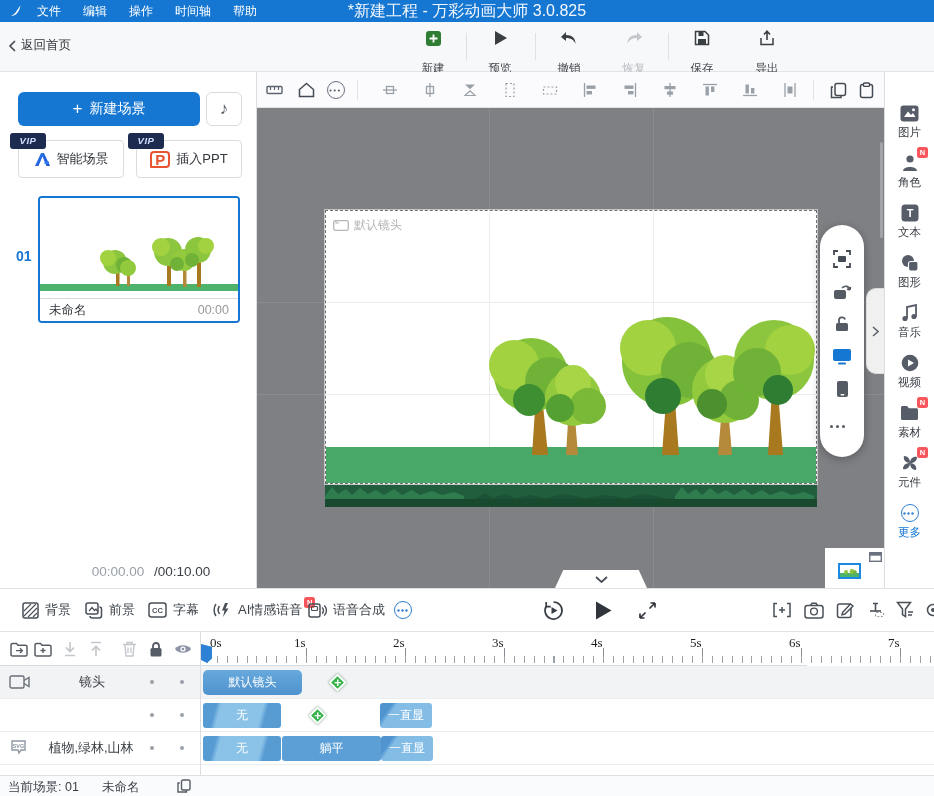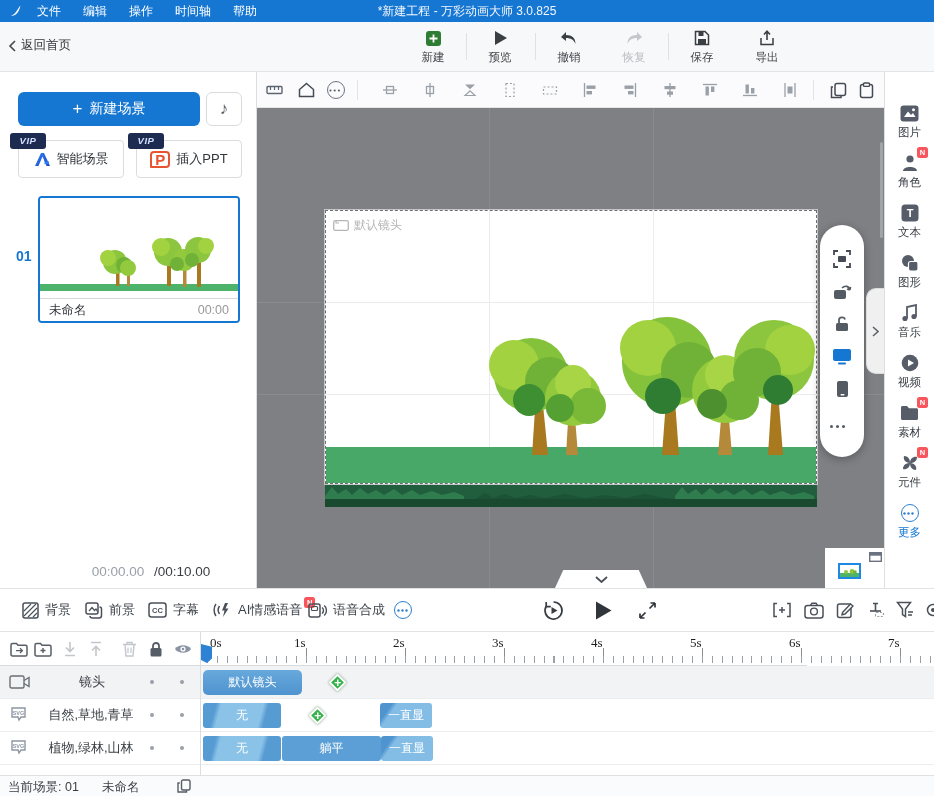--- a/index.html
+++ b/index.html
@@ -7,29 +7,29 @@
   body { font-family:"Liberation Sans","DejaVu Sans",sans-serif; }
   .app { position:relative; width:934px; height:796px; background:#1d4ed8; overflow:hidden;
          font-family:"Liberation Sans","DejaVu Sans",sans-serif; }
   .abs { position:absolute; }
   svg { display:block; }
   
   .menubar { position:absolute; left:0; top:0; width:934px; height:22px; background:#1677d2;
              display:flex; align-items:center; color:#fff; font-size:12px; }
   .menu-item { padding:0 11px; height:22px; line-height:22px; cursor:default; }
   .mb-title { position:absolute; left:50%; transform:translateX(-50%); top:0; line-height:22px;
-              color:#f2f7ff; font-size:12px; white-space:nowrap; }
+              color:#f2f7ff; font-size:16px; white-space:nowrap; }
   
   .toolbar2 { position:absolute; left:0; top:22px; width:934px; height:50px; background:#f7f8f9;
               border-bottom:1px solid #e3e4e6; }
   .back { position:absolute; left:8px; top:15px; display:flex; align-items:center; gap:4px;
           font-size:12.5px; color:#33373c; cursor:default; }
   .tb-action { position:absolute; top:5px; width:46px; text-align:center; font-size:11.5px; color:#40454b; }
   .tb-action .ic { height:22px; display:flex; align-items:center; justify-content:center; }
-  .tb-action .lb { display:block; margin-top:1px; }
+  .tb-action .lb { display:block; margin-top:12px; }
   .tb-action.disabled { color:#b9bdc2; }
   .tb-div { position:absolute; top:11px; width:1px; height:27px; background:#e0e1e3; }
   
   .leftpanel { position:absolute; left:0; top:72px; width:257px; height:516px; background:#fff;
                border-right:1px solid #dcdee0; }
   .btn-primary { position:absolute; left:18px; top:20px; width:182px; height:34px; background:#1677d2;
                  border-radius:6px; color:#fff; font-size:14px; display:flex; align-items:center;
                  justify-content:center; gap:7px; cursor:default; }
   .btn-music { position:absolute; left:206px; top:20px; width:36px; height:34px; background:#fff;
                border:1px solid #d9dbdd; border-radius:6px; display:flex; align-items:center;
@@ -761,29 +761,20 @@
               <rect x="1" y="1" width="14" height="12" rx="1.5" fill="none" stroke="#6a7077" stroke-width="1.4"></rect>
               <path d="M15 5.5 L20 2.5 V11.5 L15 8.5" fill="none" stroke="#6a7077" stroke-width="1.4"></path>
             </svg>
         </span>
         <span class="track-name">镜头</span>
       </div>
       <span class="tdot" style="left:150px;"></span>
       <span class="tdot" style="left:180px;"></span>
     </div>
     <div class="track-row" style="top:67px;">
-      <div class="track-head">
-        <span style="margin-left:10px;">
-          <svg width="19" height="17" viewBox="0 0 19 17">
-              <path d="M2 1 H15 V10 L11 10 L9 13 L8 10 H2 Z" fill="none" stroke="#8d96a3" stroke-width="1.4"></path>
-              <text x="8.5" y="7.5" text-anchor="middle" font-size="5.5" font-weight="bold" fill="#8d96a3" font-family="Liberation Sans,sans-serif">SVG</text>
-            </svg>
-        </span>
-        <span class="track-name">自然,草地,青草</span>
-      </div>
       <span class="tdot" style="left:150px;"></span>
       <span class="tdot" style="left:180px;"></span>
     </div>
     <div class="track-row" style="top:100px;">
       <div class="track-head">
         <span style="margin-left:10px;">
           <svg width="19" height="17" viewBox="0 0 19 17">
               <path d="M2 1 H15 V10 L11 10 L9 13 L8 10 H2 Z" fill="none" stroke="#8d96a3" stroke-width="1.4"></path>
               <text x="8.5" y="7.5" text-anchor="middle" font-size="5.5" font-weight="bold" fill="#8d96a3" font-family="Liberation Sans,sans-serif">SVG</text>
             </svg>

